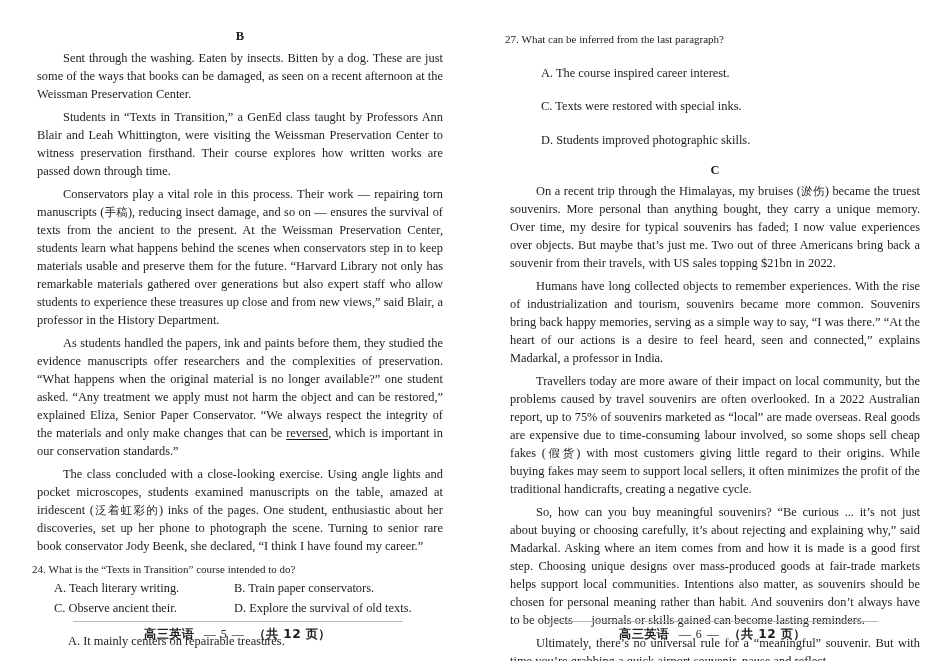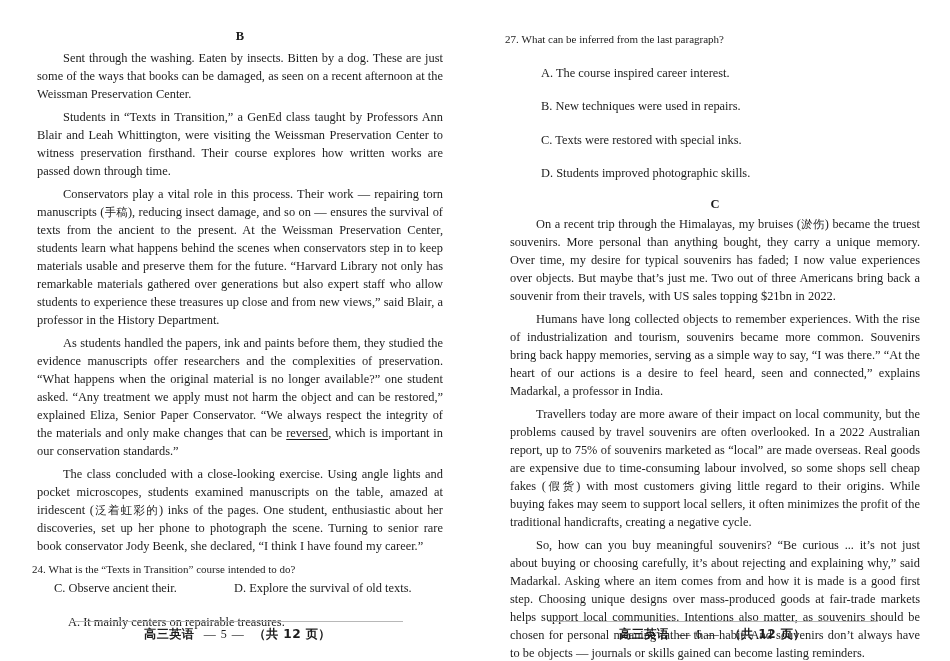--- a/index.html
+++ b/index.html
@@ -128,20 +128,24 @@
 
     <p class="para"><span>Conservators play a vital role in this process. Their work — repairing torn manuscripts (</span><span class="cjk">手稿</span><span>), reducing insect damage, and so on — ensures the survival of texts from the ancient to the present. At the Weissman Preservation Center, students learn what happens behind the scenes when conservators step in to keep materials usable and preserve them for the future. “Harvard Library not only has remarkable materials gathered over generations but also expert staff who allow students to experience these treasures up close and from new views,” said Blair, a professor in the History Department.</span></p>
 
     <p class="para"><span>As students handled the papers, ink and paints before them, they studied the evidence manuscripts offer researchers and the complexities of preservation. “What happens when the original material is no longer available?” one student asked. “Any treatment we apply must not harm the object and can be restored,” explained Eliza, Senior Paper Conservator. “We always respect the integrity of the materials and only make changes that can be </span><u class="underlined">reversed</u><span>, which is important in our conservation standards.”</span></p>
 
     <p class="para"><span>The class concluded with a close-looking exercise. Using angle lights and pocket microscopes, students examined manuscripts on the table, amazed at iridescent (</span><span class="cjk">泛着虹彩的</span><span>) inks of the pages. One student, enthusiastic about her discoveries, set up her phone to photograph the scene. Turning to senior rare book conservator Jody Beenk, she declared, “I think I have found my career.”</span></p>
 
     <div class="q">
       <div class="q-stem"><span>24.</span>&nbsp;<span>What is the “Texts in Transition” course intended to do?</span></div>
       <div class="opt-row">
+        <span class="cell-a">A. Teach literary writing.</span>
+        <span class="cell-b">B. Train paper conservators.</span>
+      </div>
+      <div class="opt-row">
         <span class="cell-a">C. Observe ancient their.</span>
         <span class="cell-b">D. Explore the survival of old texts.</span>
       </div>
     </div>
 
     <div class="q">
       <div class="opt-single">A. It mainly centers on repairable treasures.</div>
 
     </div>
 
@@ -149,21 +153,20 @@
       <div class="footer-rule"></div>
       <div class="footer-text"><span>高三英语</span>&nbsp;&nbsp;<span class="pg">—</span>&nbsp;<span class="pg">5</span>&nbsp;<span class="pg">—</span>&nbsp;&nbsp;<span>（共 12 页）</span></div>
     </div>
   </div>
 
   <div class="column right">
 
     <div class="q">
       <div class="q-stem"><span>27.</span>&nbsp;<span>What can be inferred from the last paragraph?</span></div>
       <div class="opt-single">A. The course inspired career interest.</div>
-      <div class="opt-single">B. New techniques were used in repairs.</div>
       <div class="opt-single">C. Texts were restored with special inks.</div>
       <div class="opt-single">D. Students improved photographic skills.</div>
     </div>
 
     <div class="section-letter c-letter">C</div>
 
     <p class="para"><span>On a recent trip through the Himalayas, my bruises (</span><span class="cjk">淤伤</span><span>) became the truest souvenirs. More personal than anything bought, they carry a unique memory. Over time, my desire for typical souvenirs has faded; I now value experiences over objects. But maybe that’s just me. Two out of three Americans bring back a souvenir from their travels, with US sales topping $21bn in 2022.</span></p>
 
     <p class="para">Humans have long collected objects to remember experiences. With the rise of industrialization and tourism, souvenirs became more common. Souvenirs bring back happy memories, serving as a simple way to say, “I was there.” “At the heart of our actions is a desire to feel heard, seen and connected,” explains Madarkal, a professor in India.</p>
 

